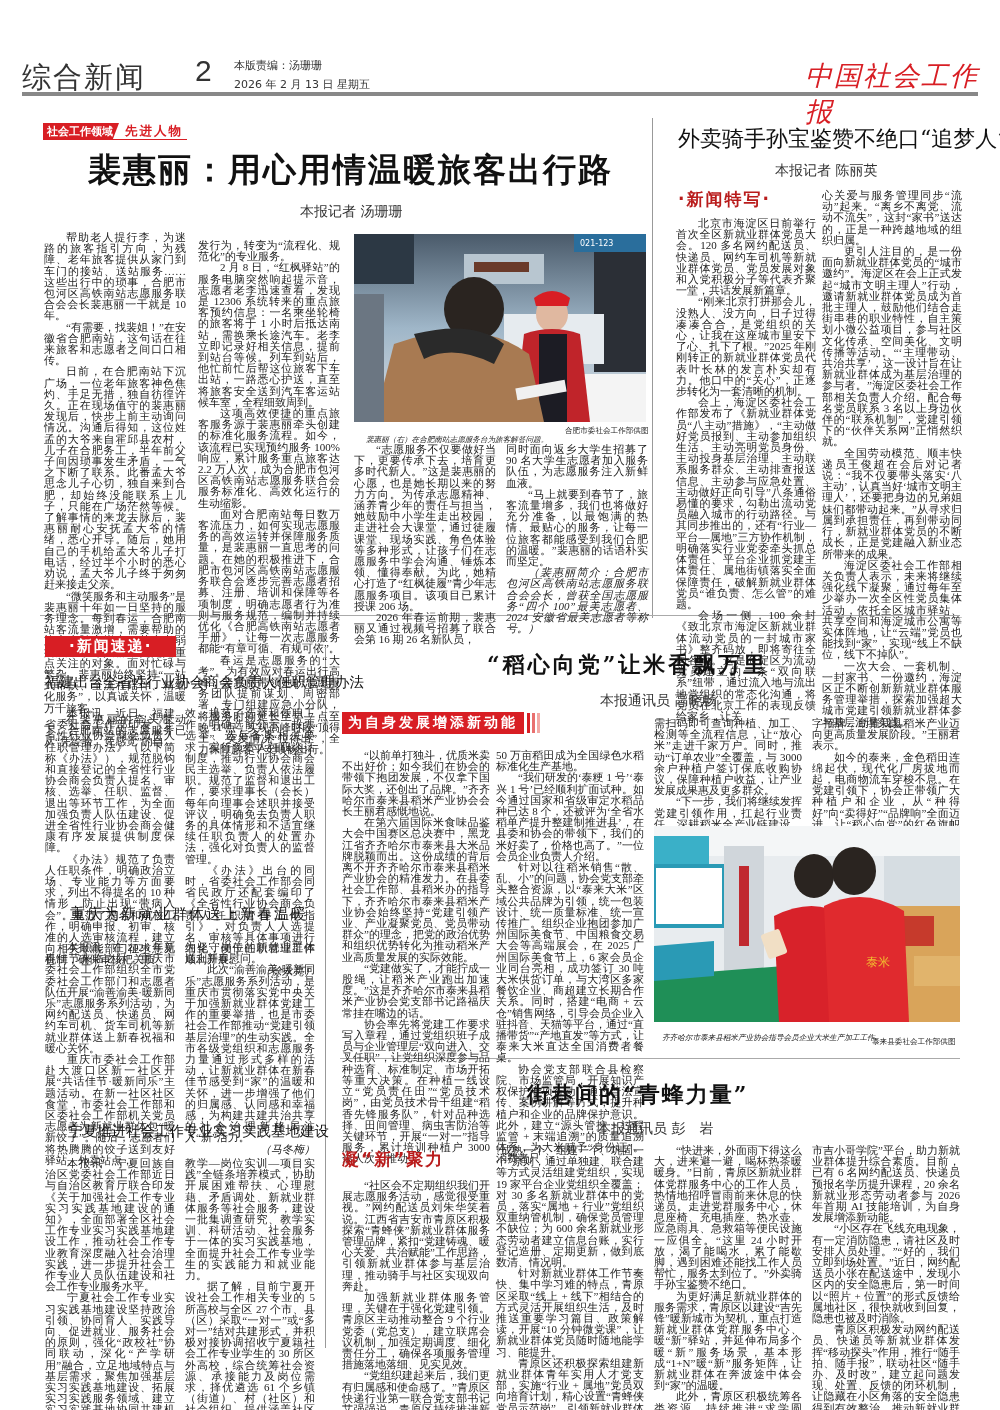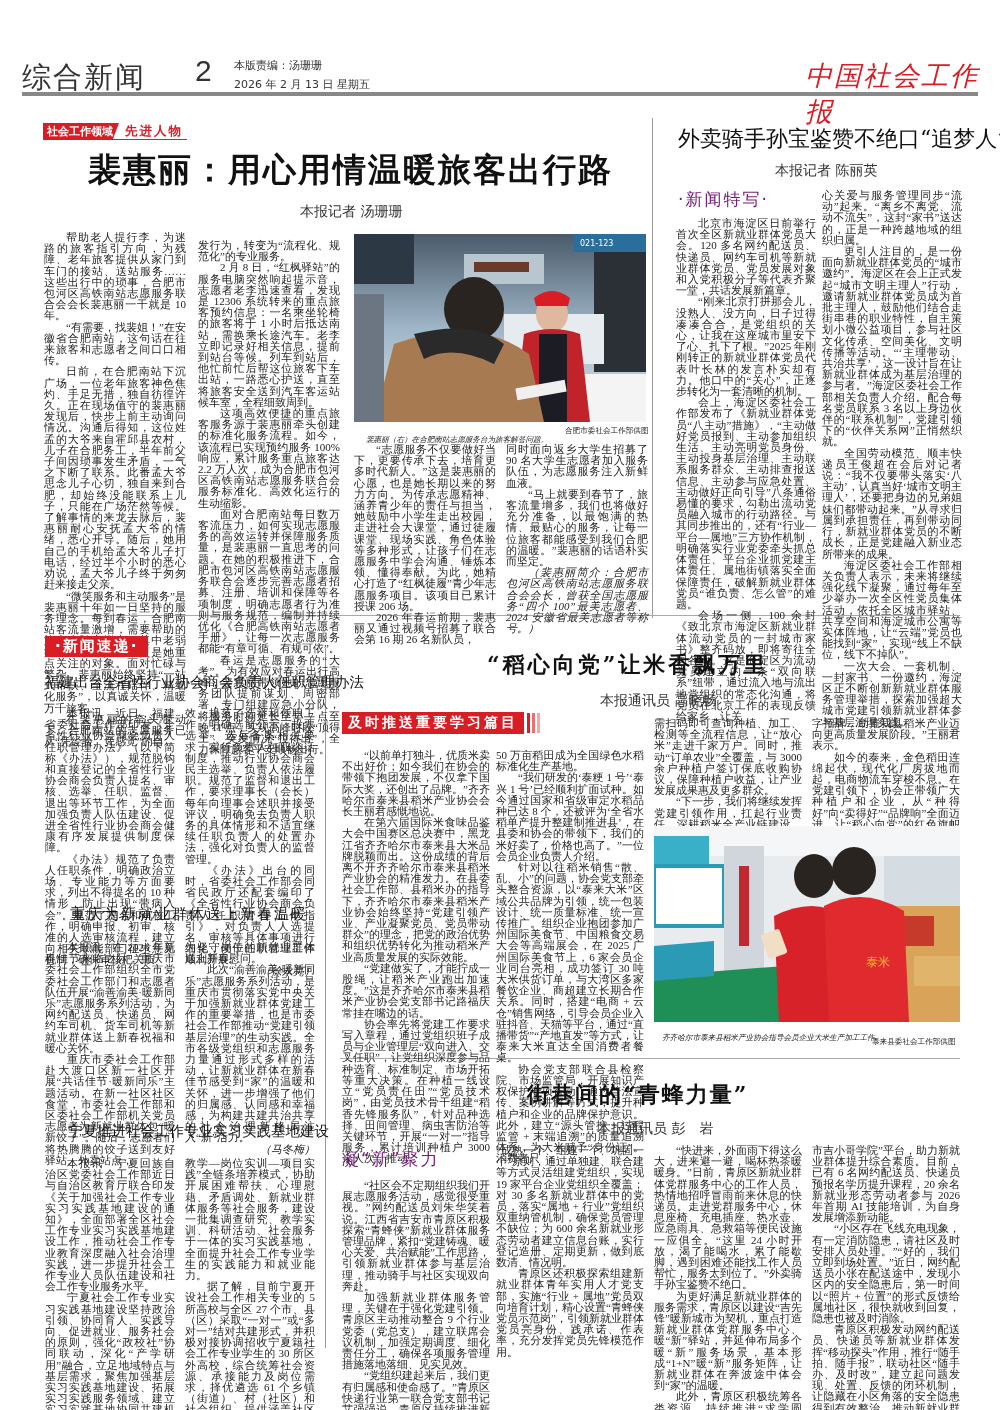--- a/index.html
+++ b/index.html
@@ -21,21 +21,21 @@
   .col-text p { text-indent: 2em; }
 
   .badge-wrap { left: 43px; top: 123px; display: flex; height: 17px; border-bottom: 1px solid #d81e24; }
   .badge-red { background: #d81e24; color: #fff; font-size: 11px; font-weight: bold; padding: 1px 6px 0 4px; clip-path: polygon(0 0, 100% 0, 92% 100%, 0 100%); }
   .badge-white { color: #d81e24; font-size: 12.5px; font-weight: bold; padding: 0 4px 0 6px; letter-spacing: 2px; }
 
   .headline { font-family: "DejaVu Serif", serif; font-weight: bold; color: #111; white-space: nowrap; }
   .byline { font-size: 14px; color: #333; white-space: nowrap; }
 
   .redtag { background: #d81e24; color: #fff; font-weight: bold; }
-  .redtitle { color: #701a75; font-weight: normal; }
+  .redtitle { color: #b91c1c; font-weight: bold; }
 
   .photo { overflow: hidden; }
   .caption { font-size: 7.6px; color: #222; font-style: italic; font-family: "DejaVu Serif", serif; white-space: nowrap; margin-top: 9px; }
   .credit { font-size: 7.6px; color: #222; white-space: nowrap; }
   .sign { text-align: right; font-style: italic; }
 </style>
 </head>
 <body>
 
 <div class="abs masthead-title">综合新闻</div>
@@ -125,21 +125,21 @@
   <p>会场一侧，100 余封《致北京市海淀区新就业群体流动党员的一封城市家书》整齐码放，即将寄往全国各地。这是海淀区为流动党员建立的一条“双向联系”纽带，通过流入地与流出地党组织的常态化沟通，将党员在北京工作的表现反馈给家乡，让关</p>
 </div>
 <div class="abs col-text" style="left:822px; top:190px; width:140px;">
   <p style="text-indent:0">心关爱与服务管理同步“流动”起来。“离乡不离党、流动不流失”，这封“家书”送达的，正是一种跨越地域的组织归属。</p>
   <p>更引人注目的，是一份面向新就业群体党员的“城市邀约”。海淀区在会上正式发起“城市文明主理人”行动，邀请新就业群体党员成为首批主理人，鼓励他们结合走街串巷的职业特性，自主策划小微公益项目，参与社区文化传承、空间美化、文明传播等活动。“‘主理带动、共治共享’，这一设计旨在让新就业群体成为基层治理的参与者。”海淀区委社会工作部相关负责人介绍。配合每名党员联系 3 名以上身边伙伴的“联系机制”，党建引领下的“伙伴关系网”正悄然织就。</p>
   <p>全国劳动模范、顺丰快递员王俊超在会后对记者说：“我不仅要带头落实‘八主动’，认真当好‘城市文明主理人’，还要把身边的兄弟姐妹们都带动起来。”从寻求归属到承担责任，再到带动同行，新就业群体党员的不断成长，正是党建融入新业态所带来的成果。</p>
   <p>海淀区委社会工作部相关负责人表示，未来将继续强化线下凝聚，通过每年至少举办一次全区性党员集体活动，依托全区城市驿站、共享空间和海淀城市公寓等实体阵地，让“云端”党员也能找到“家”，实现“线上不缺位，线下不掉队”。</p>
   <p>一次大会、一套机制、一封家书、一份邀约，海淀区正不断创新新就业群体服务管理举措，探索加强超大城市党建引领新就业群体参与基层治理实践。</p>
 </div>
 
-<div class="abs redtag" style="left:45px; top:636px; font-size:15px; padding:1px 10px; letter-spacing:2px;">·新闻速递·</div>
+<div class="abs redtag" style="left:45px; top:636px; font-size:15px; padding:1px 24px; letter-spacing:2px;">·新闻速递·</div>
 
 <div class="abs headline" style="left:45px; top:673px; font-size:14.5px; font-weight:normal;">福建出台全省性行业协会商会负责人任职管理办法</div>
 <div class="abs col-text" style="left:45px; top:708px; width:130px;">
   <p>本报讯　近日，福建省委社会工作部印发《全省性行业协会商会负责人任职管理办法》（以下简称《办法》），规范脱钩和直接登记的全省性行业协会商会负责人提名、审核、选举、任职、监督、退出等环节工作，为全面加强负责人队伍建设、促进全省性行业协会商会健康有序发展提供制度保障。</p>
   <p>《办法》规范了负责人任职条件，明确政治立场、专业能力等方面要求，列出不得提名的 10 种情形，防止出现“带病入会”。规范了提名和审核工作，明确申报、初审、核准的人选审核流程，建立向相关职能部门征求意见机制，确保审核把关质</p>
 </div>
 <div class="abs col-text" style="left:185px; top:708px; width:130px;">
   <p style="text-indent:0">效。规范了选举和任职工作，明确选前公示、投票选举、选后备案相关要求，实行负责人任职谈话制度，推动行业协会商会民主选举、负责人依法履职。规范了监督和退出工作，要求理事长（会长）每年向理事会述职并接受评议，明确免去负责人职务的具体情形和不适宜继续任职负责人的处置办法，强化对负责人的监督管理。</p>
   <p>《办法》出台的同时，省委社会工作部会同省民政厅还配套编印了《全省性行业协会商会负责人任职管理工作指引》，对负责人人选提名、审核等具体事项进行细化，便于任职管理工作顺利开展。</p>
   <div class="sign">（徐永亮）</div>
@@ -163,21 +163,21 @@
 </div>
 <div class="abs col-text" style="left:185px; top:1158px; width:130px;">
   <p style="text-indent:0">教学—岗位实训—项目实践”全链条培养模式，协助开展困难帮扶、心理慰藉、矛盾调处、新就业群体服务等社会服务，建设一批集调查研究、教学实训、科研活动、社会服务于一体的实习实践基地，全面提升社会工作专业学生的实践能力和就业能力。</p>
   <p>据了解，目前宁夏开设社会工作相关专业的 5 所高校与全区 27 个市、县（区）采取“一对一”或“多对一”结对共建形式，并积极对接协调招收宁夏籍社会工作专业学生的 30 所区外高校，综合统筹社会资源、承接能力及岗位需求，择优遴选 61 个乡镇（街道）、村（社区）和社会组织，提供涵盖社区治理、信访工作、困难帮扶、养老服务、青少年服务等 17 个领域的实习实践岗位。</p>
   <div class="sign">（白　雪）</div>
 </div>
 
 <div class="abs headline" style="left:487px; top:650px; font-size:22px; letter-spacing:3px;">“稻心向党”让米香飘万里</div>
 <div class="abs byline" style="left:600px; top:692px;">本报通讯员   高晓畅</div>
 <div class="abs" style="left:342px; top:712px; display:flex; align-items:center;">
-  <span class="redtag" style="font-size:14px; padding:2px 6px; letter-spacing:3px;">及时推送重要学习篇目</span>
+  <span class="redtag" style="font-size:14px; padding:2px 6px; letter-spacing:3px;">为自身发展增添新动能</span>
   <span style="display:inline-block; width:3px; height:20px; background:#d81e24; margin-left:3px;"></span>
   <span style="display:inline-block; width:3px; height:20px; background:#e9706f; margin-left:2px;"></span>
   <span style="display:inline-block; width:3px; height:20px; background:#f3a8a4; margin-left:2px;"></span>
 </div>
 
 <div class="abs col-text" style="left:342px; top:750px; width:148px;">
   <p>“以前单打独斗，优质米卖不出好价；如今我们在协会的带领下抱团发展，不仅拿下国际大奖，还创出了品牌。”齐齐哈尔市泰来县稻米产业协会会长王丽君感慨地说。</p>
   <p>在第六届国际米食味品鉴大会中国赛区总决赛中，黑龙江省齐齐哈尔市泰来县大米品牌脱颖而出。这份成绩的背后离不开齐齐哈尔市泰来县稻米产业协会的精准发力。在县委社会工作部、县稻米办的指导下，齐齐哈尔市泰来县稻米产业协会始终坚持“党建引领产业、产业凝聚党员、党员带动群众”的理念，把党的政治优势和组织优势转化为推动稻米产业高质量发展的实际效能。</p>
   <p>“党建做实了，才能拧成一股绳，让稻米产业跑出加速度。”这是齐齐哈尔市泰来县稻米产业协会党支部书记路福庆常挂在嘴边的话。</p>
   <p>协会率先将党建工作要求写入章程，通过党组织班子成员与企业管理层“双向进入、交叉任职”，让党组织深度参与品种选育、标准制定、市场开拓等重大决策。在种植一线设立“党员责任田”“党员技术岗”，由党员技术骨干组建“稻香先锋服务队”，针对品种选择、田间管理、病虫害防治等关键环节，开展“一对一”指导服务，累计培训种植户 3000 余人次，推动</p>
@@ -226,20 +226,21 @@
 <div class="abs byline" style="left:597px; top:1120px;">本报通讯员   彭　岩</div>
 <div class="abs redtitle" style="left:342px; top:1148px; font-size:17px; letter-spacing:2px;">凝“新”聚力</div>
 
 <div class="abs col-text" style="left:342px; top:1180px; width:148px;">
   <p>“社区会不定期组织我们开展志愿服务活动，感觉很受重视。”网约配送员刘朱华笑着说。江西省吉安市青原区积极探索“青蜂侠”新就业群体服务管理品牌，紧扣“党建铸魂、暖心关爱、共治赋能”工作思路，引领新就业群体参与基层治理，推动骑手与社区实现双向奔赴。</p>
   <p>加强新就业群体服务管理，关键在于强化党建引领。青原区主动推动整合 9 个行业党委（党总支），建立联席会议机制，加强定期调度、细化责任分工，确保各项服务管理措施落地落细、见实见效。</p>
   <p>“党组织建起来后，我们更有归属感和使命感了。”青原区快递行业第一联合党支部书记艾强强说。青原区持续推进新兴领域党的组织覆盖和工作覆盖，坚持</p>
 </div>
 <div class="abs col-text" style="left:496px; top:1145px; width:148px;">
   <p style="text-indent:0">“成熟一个、组建一个、巩固一个”原则，通过单独建、联合建等方式灵活组建党组织，实现 19 家平台企业党组织全覆盖；对 30 多名新就业群体中的党员，落实“属地 + 行业”党组织双重纳管机制，确保党员管理不缺位；为 600 余名新就业形态劳动者建立信息台账，实行登记造册、定期更新，做到底数清、情况明。</p>
+  <p>针对新就业群体工作节奏快、集中学习难的特点，青原区采取“线上 + 线下”相结合的方式灵活开展组织生活，及时推送重要学习篇目、政策解读，开展“10 分钟微党课”，让新就业群体党员随时随地能学习、能提升。</p>
   <p>青原区还积极探索组建新就业群体青年实用人才党支部，实施“行业 + 属地”党员双向培育计划，精心设置“青蜂侠党员示范岗”，引领新就业群体党员亮身份、践承诺、作表率，充分发挥党员先锋模范作用。</p>
 </div>
 <div class="abs col-text" style="left:654px; top:1145px; width:148px;">
   <p>“快进来，外面雨下得这么大，进来避一避，喝杯热茶暖暖身。”日前，青原区新就业群体党群服务中心的工作人员，热情地招呼冒雨前来休息的快递员。走进党群服务中心，休息座椅、充电插座、热水壶、应急雨具、急救箱等便民设施一应俱全。“这里 24 小时开放，渴了能喝水，累了能歇脚，遇到困难还能找工作人员帮忙，服务太到位了。”外卖骑手孙宝鉴赞不绝口。</p>
   <p>为更好满足新就业群体的服务需求，青原区以建设“吉先锋”暖新城市为契机，重点打造新就业群体党群服务中心、暖“新”驿站，并延伸布局多个暖“新”服务场景，基本形成“1+N”暖“新”服务矩阵，让新就业群体在奔波途中体会到“家”的温暖。</p>
   <p>此外，青原区积极统筹各类资源，持续推进“求学圆梦”工程，充分用好“吉安</p>
 </div>
 <div class="abs col-text" style="left:812px; top:1145px; width:148px;">
   <p style="text-indent:0">市吉小哥学院”平台，助力新就业群体提升综合素质。目前，已有 6 名网约配送员、快递员预报名学历提升课程，20 余名新就业形态劳动者参与 2026 年首期 AI 技能培训，为自身发展增添新动能。</p>
   <p>“小区存在飞线充电现象，有一定消防隐患，请社区及时安排人员处理。”“好的，我们立即到场处置。”近日，网约配送员小张在配送途中，发现小区内的安全隐患后，第一时间以“照片 + 位置”的形式反馈给属地社区，很快就收到回复，隐患也被及时消除。</p>

